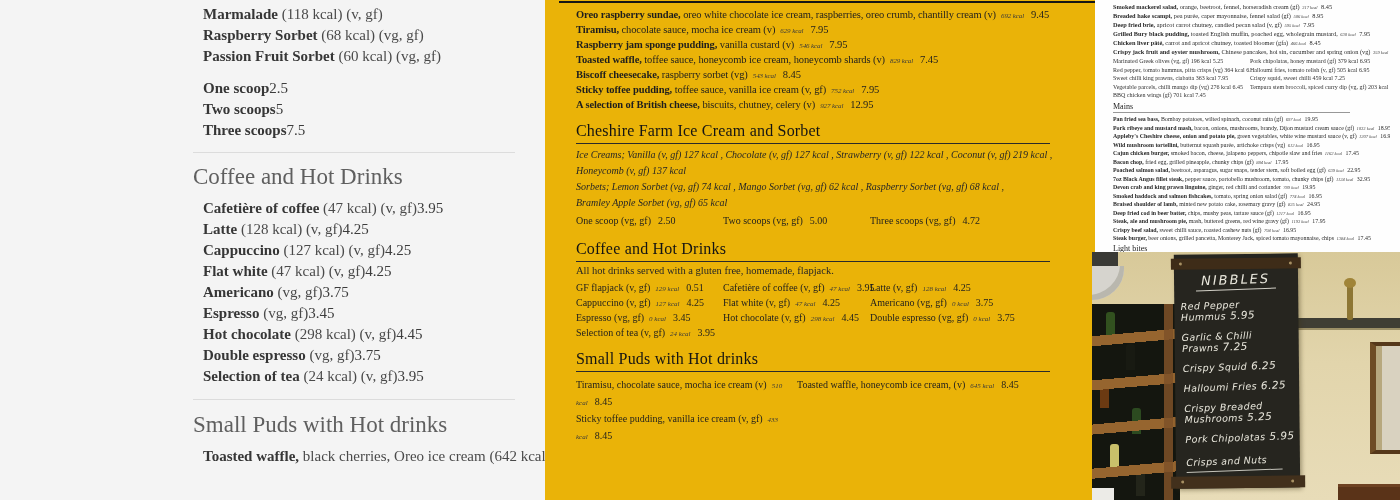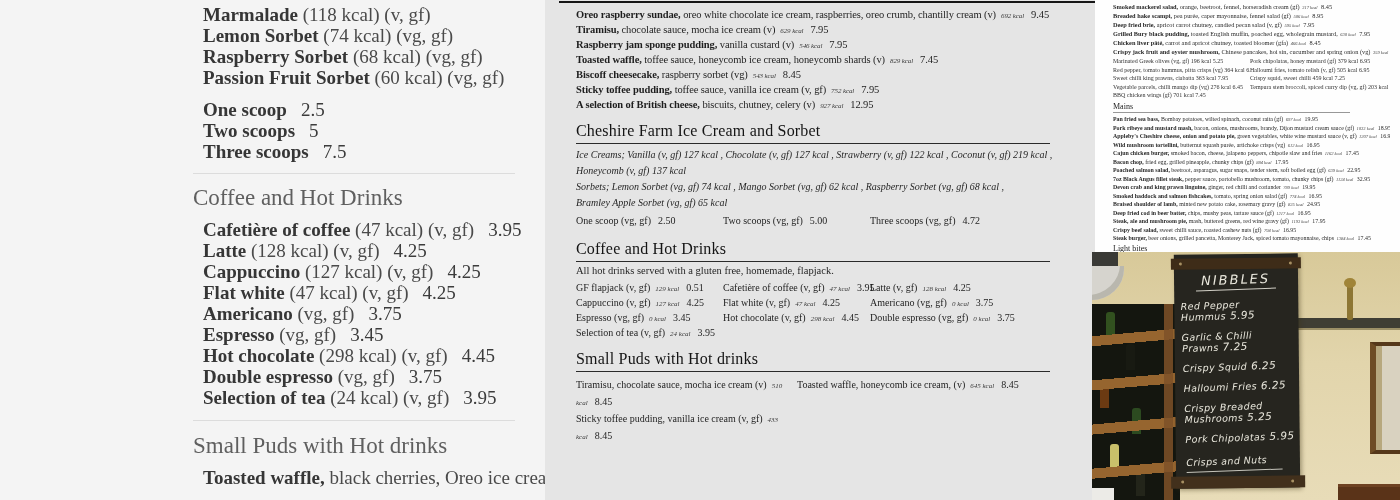--- a/index.html
+++ b/index.html
@@ -1,33 +1,33 @@
 <!DOCTYPE html>
 <html><head>
 <meta charset="utf-8">
 <style>
   html,body{margin:0;padding:0;}
   .page{position:relative;width:1400px;height:500px;background:#ffffff;overflow:hidden;
         font-family:"Liberation Serif", serif;color:#222;}
   
   .left-panel{position:absolute;left:0;top:0;width:545px;height:500px;background:#f4f4f4;color:#3c3c3c;}
   .lp-content{margin-left:193px;width:322px;}
-  .lp-row{padding-left:10px;height:21px;line-height:21px;font-size:19px;white-space:nowrap;}
+  .lp-row{padding-left:10px;height:21px;line-height:21px;font-size:15px;white-space:nowrap;}
   .lp-row b{font-weight:bold;color:#363636;}
   .lp-detail{color:#4a4a4a;}
-  .lp-price{margin-left:14px;}
+  .lp-price{}
   .lp-price:empty{display:none;margin:0;}
   .lp-gap1{margin-top:4px;}
   .lp-gap{margin-top:11px;}
   .lp-divider{height:1px;background:#dcdcdc;margin-top:11px;}
   .lp-heading{font-size:23px;color:#5f5f5f;margin-top:8px;line-height:31px;font-weight:400;}
   .lp-coffee{margin-top:6px;}
   .lp-puds{margin-top:6px;}
   
-  .mid-panel{position:absolute;left:545px;top:0;width:550px;height:500px;background:#e5e5e5;color:#1e1e1e;}
+  .mid-panel{position:absolute;left:545px;top:0;width:550px;height:500px;background:#eab308;color:#1e1e1e;}
   .mid-rule{height:2px;background:#161616;margin:1px 0 0 14px;}
   .mid-inner{margin:0 45px 0 31px;}
   .m-row{height:15px;line-height:15px;font-size:10.5px;white-space:nowrap;letter-spacing:-0.1px;}
   .m-row b{font-weight:bold;}
   .m-kcal{font-style:italic;font-size:7px;color:#3a3a3a;margin-left:5px;}
   .m-price{margin-left:7px;}
   .m-heading{margin-top:9px;font-size:16px;line-height:19px;color:#141414;font-weight:400;
              border-bottom:1px solid #2a2a2a;padding-bottom:3px;letter-spacing:.2px;}
   .m-desserts{margin-top:4px;}
   .m-icelines{margin-top:3px;}
@@ -93,21 +93,20 @@
 <body>
 
 <div class="page">
 
   <section class="left-panel">
     <div class="lp-content">
       <div class="lp-gap1">
 
           <div class="lp-row"><b>Marmalade</b><span class="lp-detail"> (118 kcal) (v, gf)</span></div>
 
-          <div class="lp-row"><b>Lemon Sorbet</b><span class="lp-detail"> (74 kcal) (vg, gf)</span></div>
 
           <div class="lp-row"><b>Raspberry Sorbet</b><span class="lp-detail"> (68 kcal) (vg, gf)</span></div>
 
           <div class="lp-row"><b>Passion Fruit Sorbet</b><span class="lp-detail"> (60 kcal) (vg, gf)</span></div>
         </div>
       <div class="lp-gap">
 
           <div class="lp-row"><b>One scoop</b><span class="lp-detail"></span><span class="lp-price">2.5</span></div>
 
           <div class="lp-row"><b>Two scoops</b><span class="lp-detail"></span><span class="lp-price">5</span></div>

